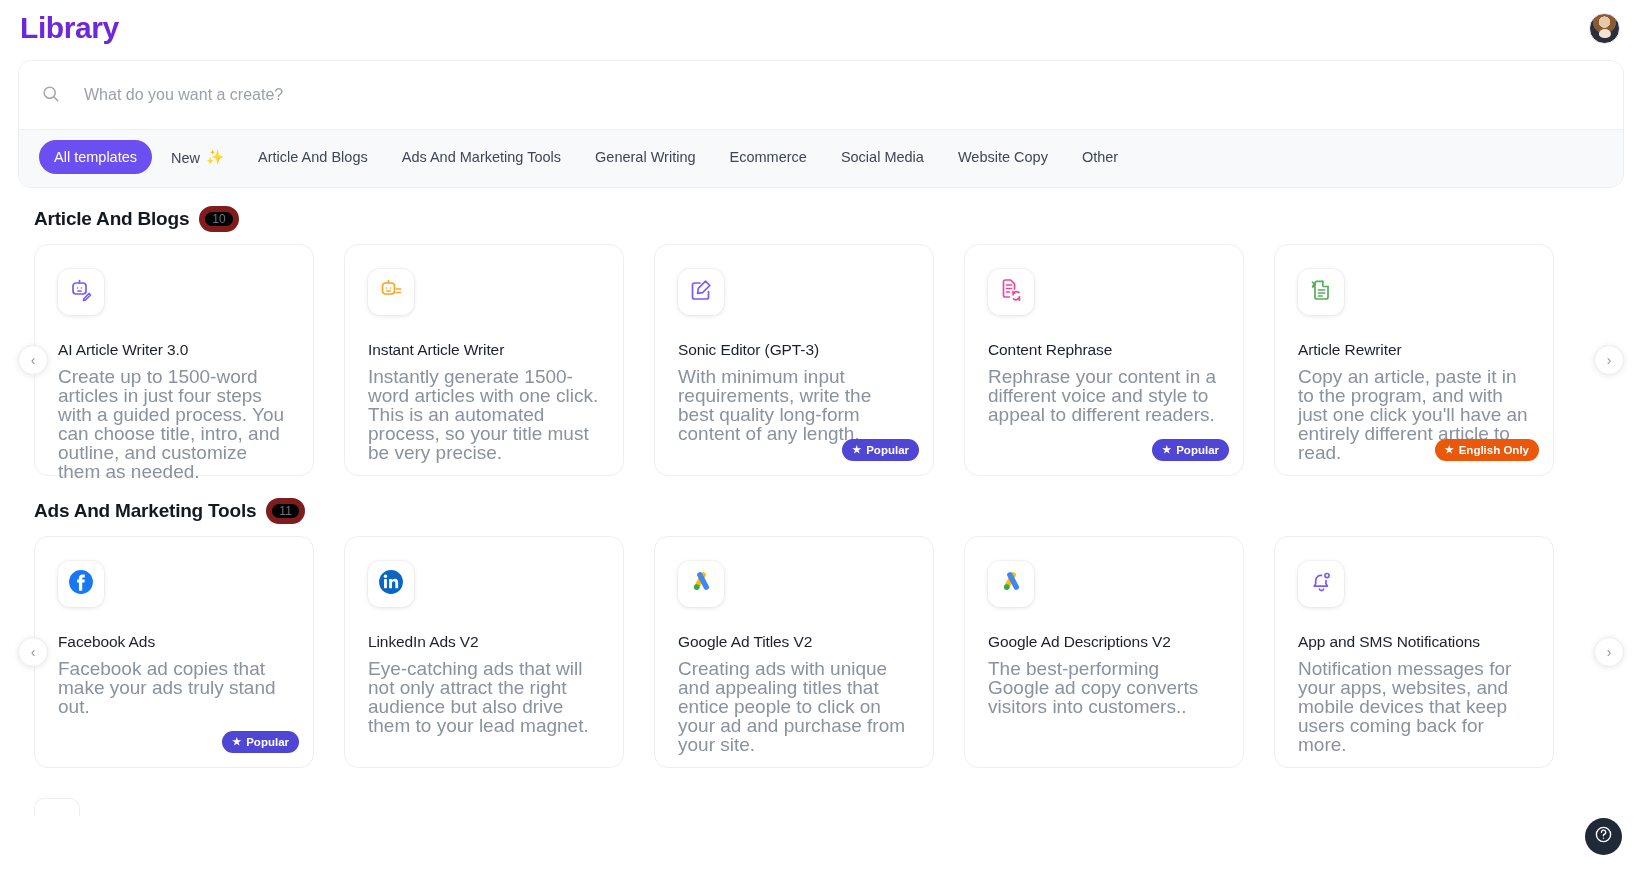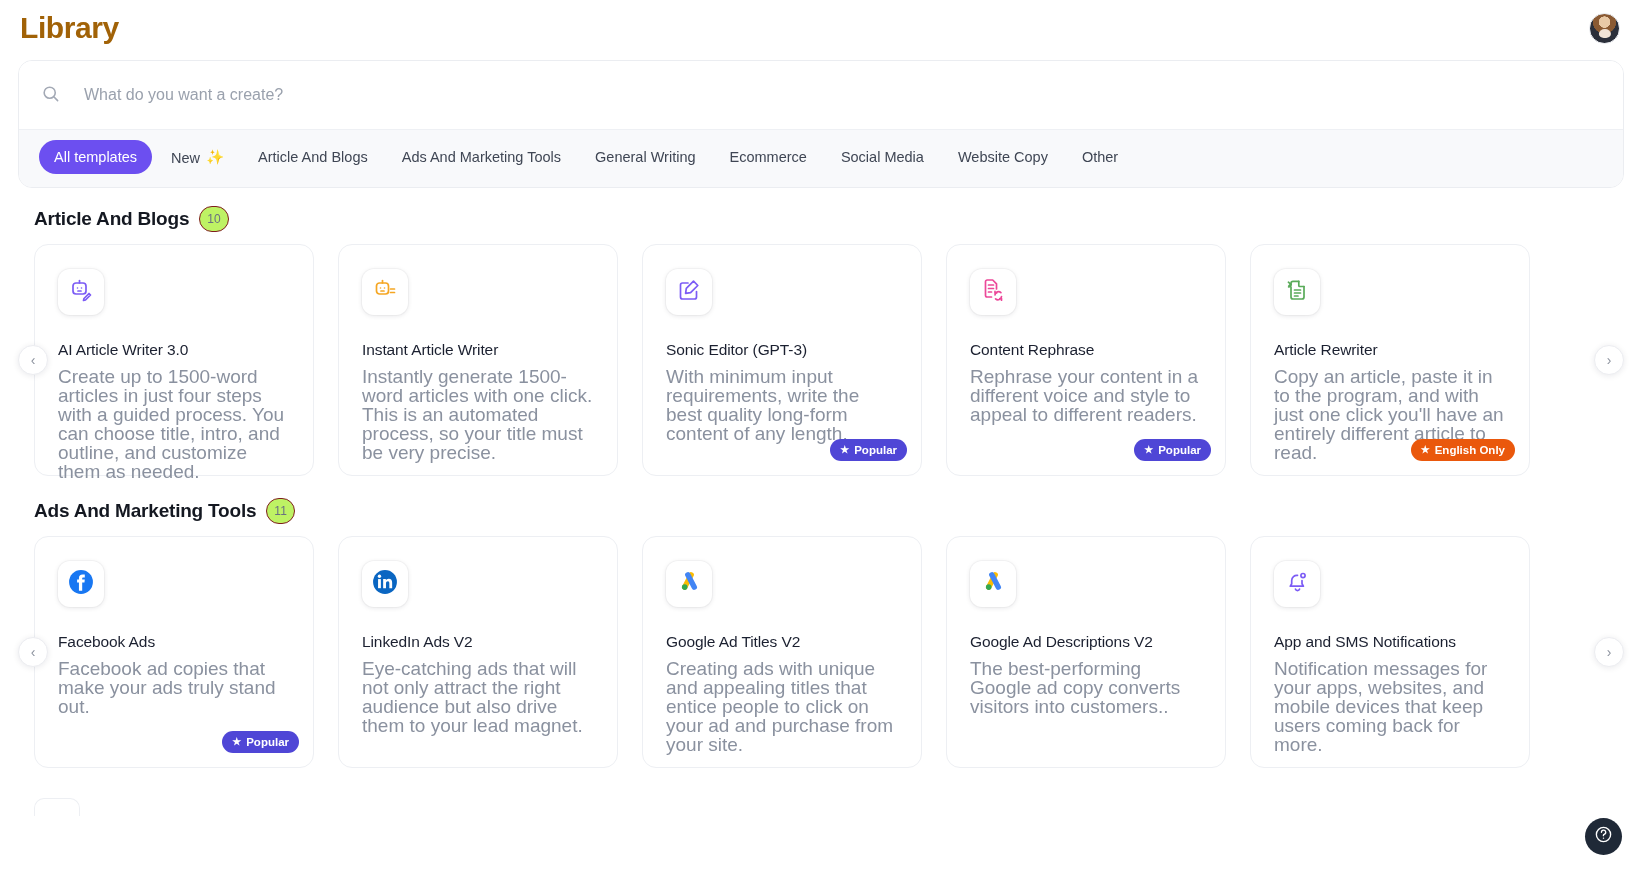--- a/index.html
+++ b/index.html
@@ -10,21 +10,21 @@
     overflow: hidden;
   }
   .page { position: relative; width: 1642px; height: 873px; background:#fff; }
 
   
   .header {
     height: 56px; display: flex; align-items: center;
     padding: 0 22px 0 20px; justify-content: space-between;
   }
   .page-title {
-    font-size: 30px; font-weight: 700; color: #a16207; letter-spacing: -0.4px;
+    font-size: 30px; font-weight: 700; color: #6d28d9; letter-spacing: -0.4px;
   }
   .avatar {
     width: 31px; height: 31px; border-radius: 50%;
     background: radial-gradient(circle at 50% 28%, #e8c9a6 0 22%, #8a5a33 23% 45%, #2b2f3a 46% 100%);
     border: 1px solid #e6e8ec; overflow: hidden; position: relative;
   }
   .avatar::after{
     content:""; position:absolute; left:50%; top:52%; width:42%; height:34%;
     transform:translateX(-50%); border-radius:50% 50% 40% 40%;
     background:#f1e3d6;
@@ -62,27 +62,27 @@
 
   
   .section { padding: 0 0 4px 0; position: relative; }
   .section-head {
     display: flex; align-items: center; gap: 10px;
     padding: 18px 0 12px 34px;
   }
   .section-title { font-size: 19px; font-weight: 700; color: #141821; letter-spacing:-0.2px;}
   .count-badge {
     min-width: 26px; height: 26px; padding: 0 7px;
-    border: 1px solid #7f1d1d; border-radius: 999px;
+    border: 6px solid #7f1d1d; border-radius: 999px;
     display: flex; align-items: center; justify-content: center;
-    font-size: 12px; color: #6a7180; background: #bef264;
+    font-size: 12px; color: #6a7180; background: #000000;
   }
 
   .carousel { position: relative; padding: 0 34px; }
-  .cards { display: flex; gap: 24px; }
+  .cards { display: flex; gap: 30px; }
   .card {
     width: 280px; height: 232px; flex: 0 0 280px;
     background: #fff; border: 1px solid #edeff3; border-radius: 14px;
     padding: 24px 23px 18px 23px; position: relative;
   }
   .card-icon {
     width: 46px; height: 46px; border-radius: 12px; background: #fff;
     box-shadow: 0 1px 5px rgba(17,24,39,.10), 0 0 0 1px rgba(17,24,39,.03);
     display: flex; align-items: center; justify-content: center;
   }

